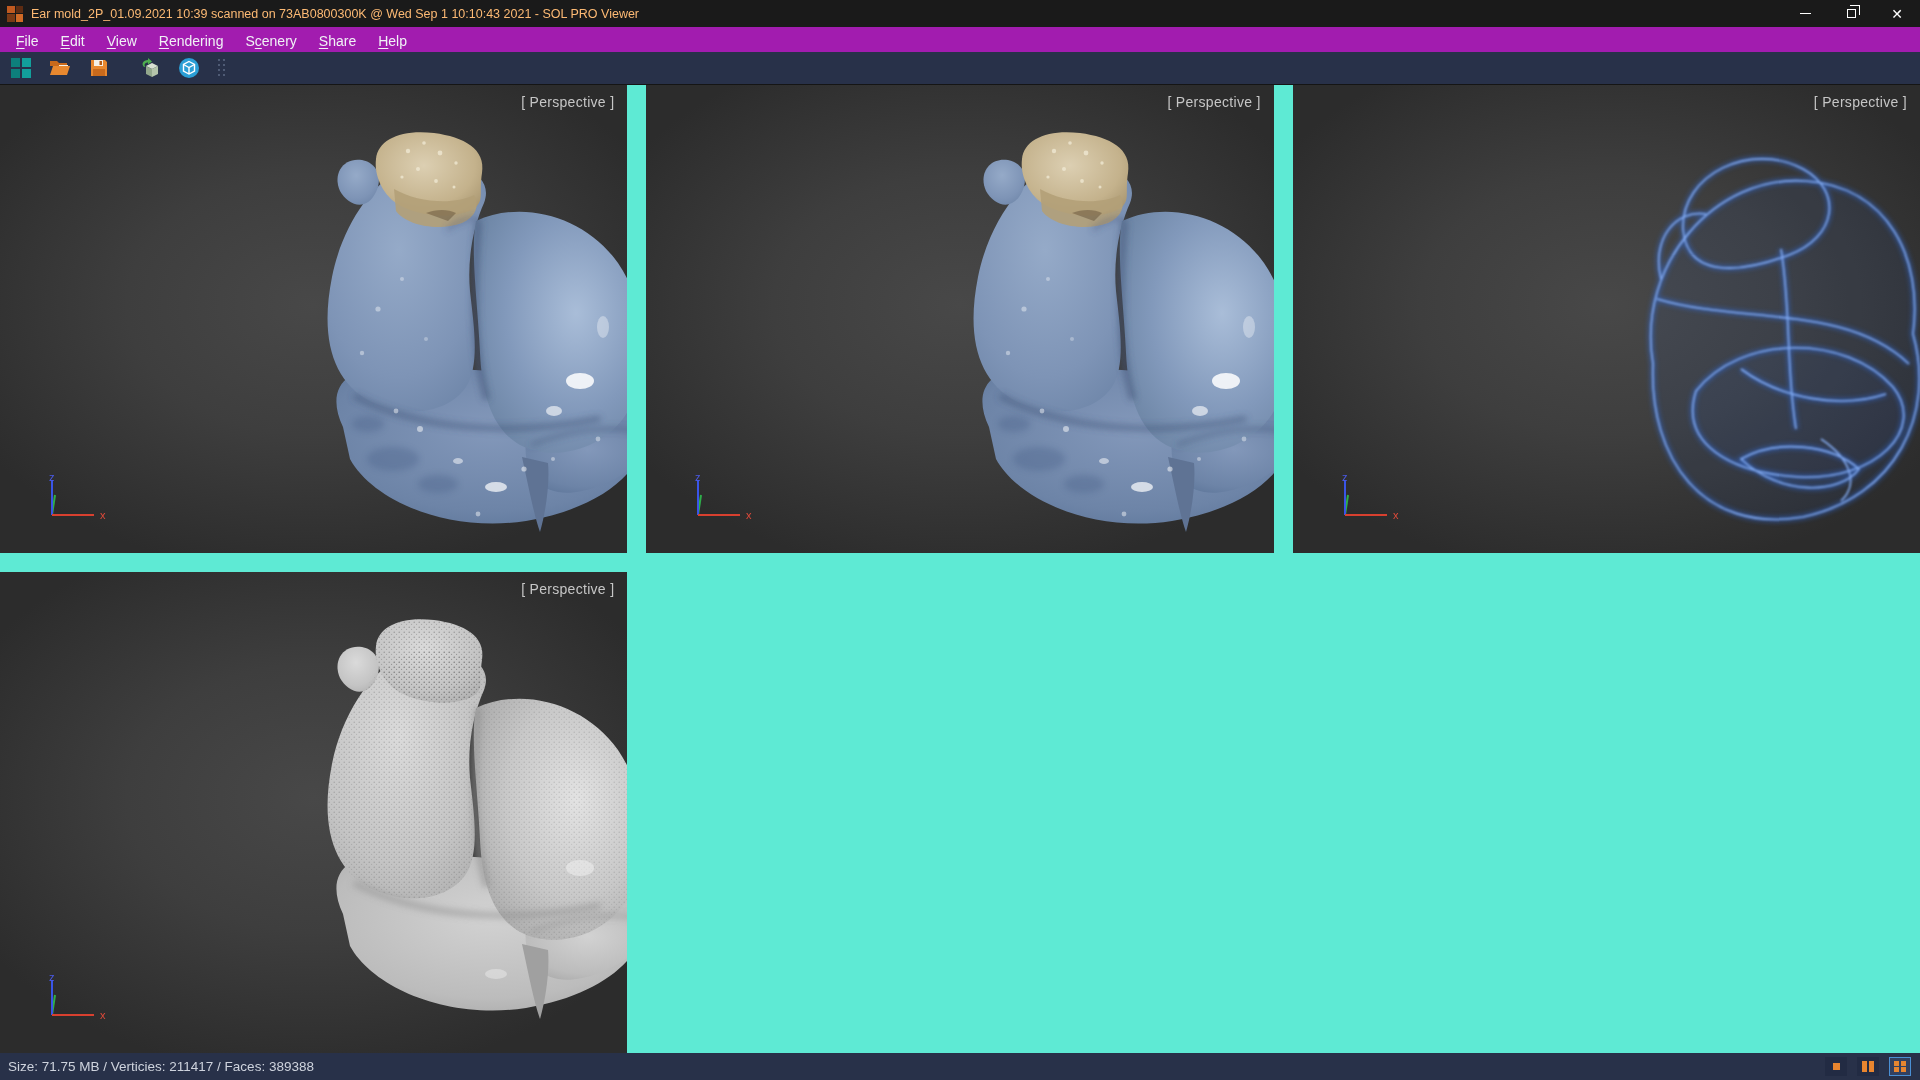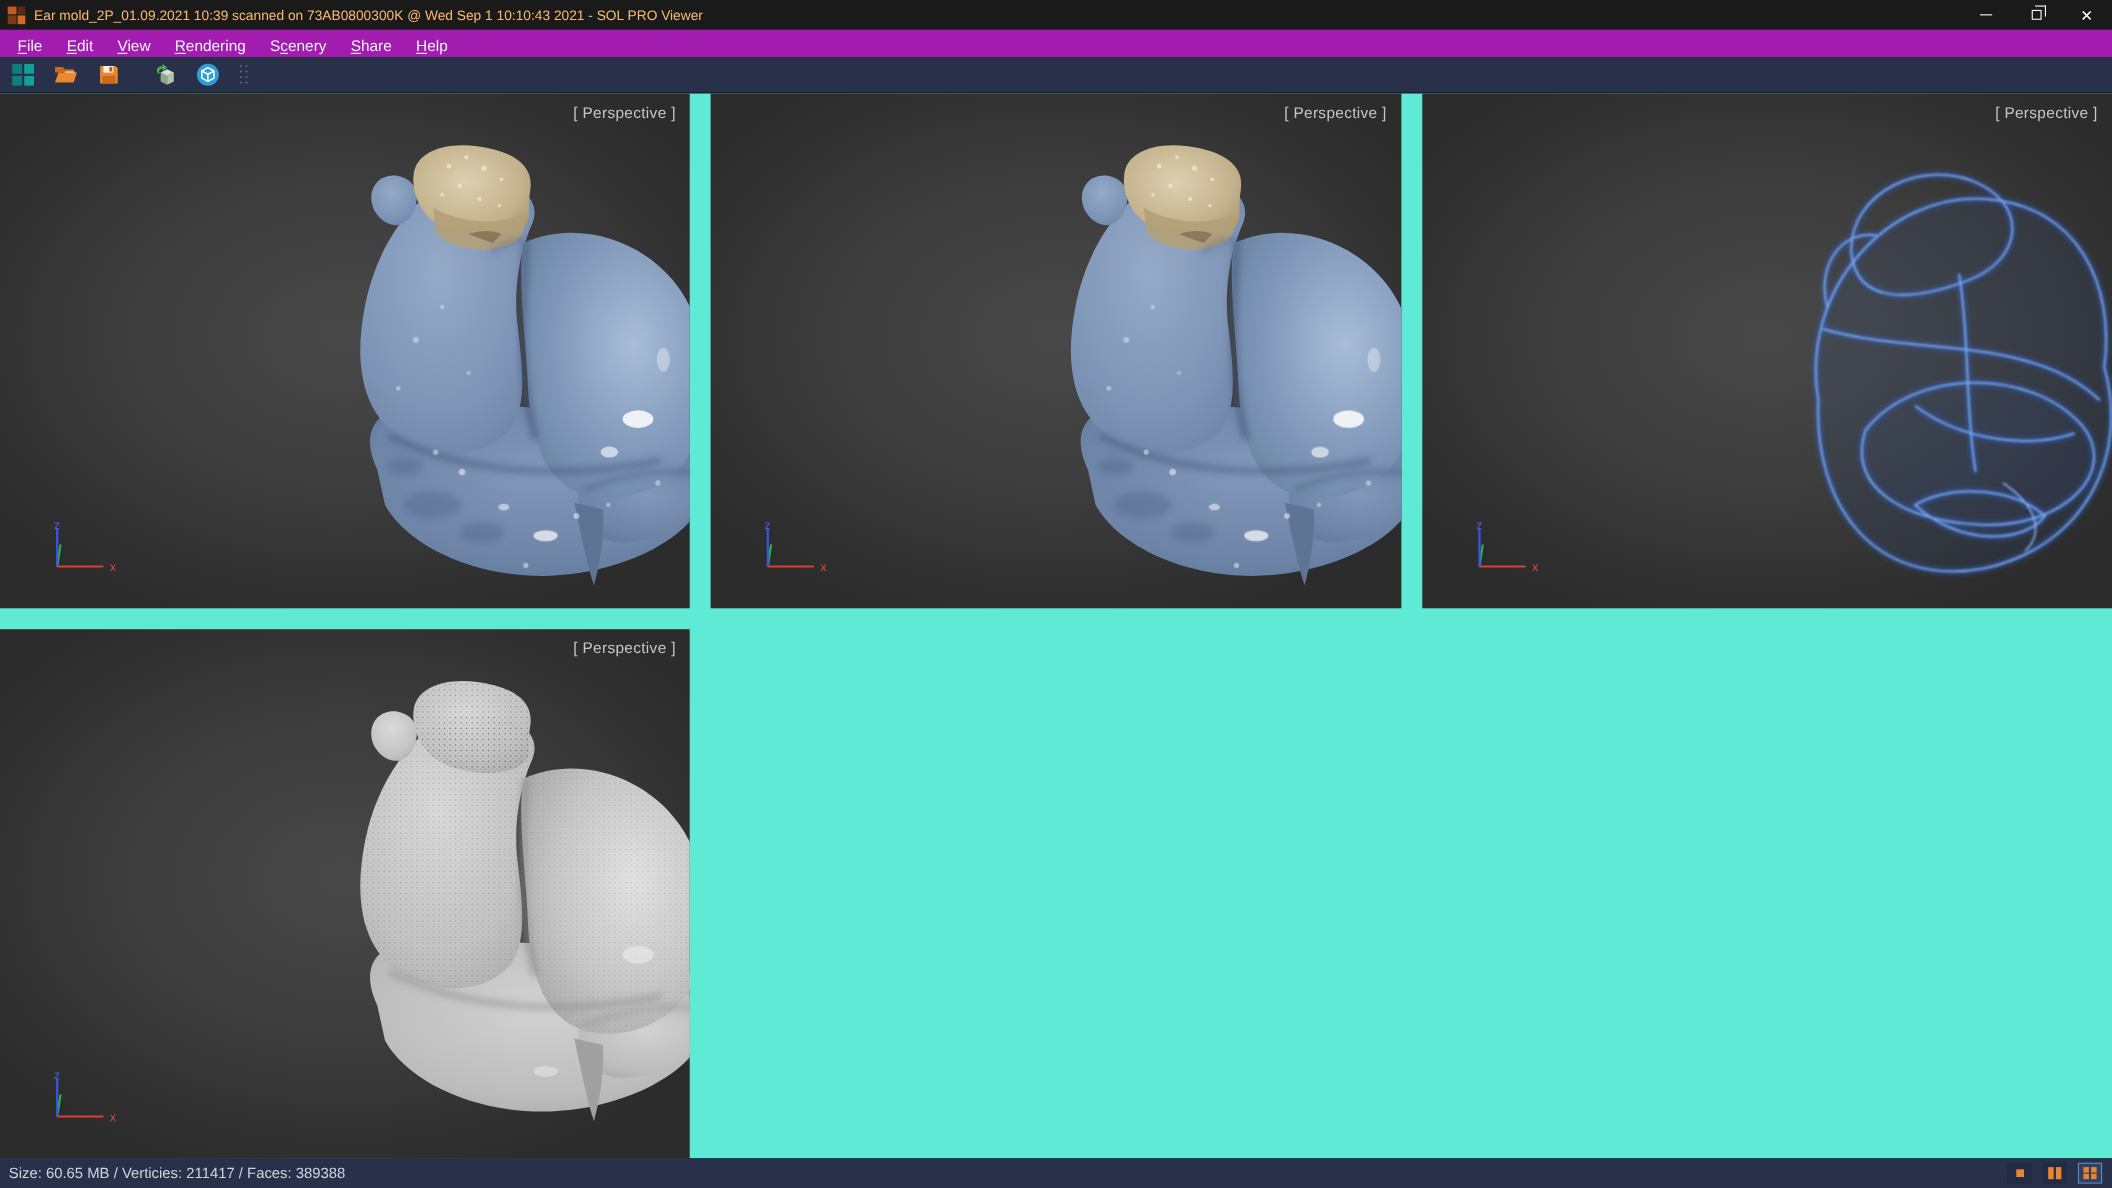--- a/index.html
+++ b/index.html
@@ -365,21 +365,21 @@
         <line x1="16" y1="42" x2="19" y2="22" stroke="#2fae4a" stroke-width="2"></line>
         <line x1="16" y1="42" x2="16" y2="7" stroke="#3a55e8" stroke-width="2"></line>
         <line x1="16" y1="42" x2="58" y2="42" stroke="#d8402f" stroke-width="2"></line>
         <text x="13" y="8" fill="#4a5ae8">z</text>
         <text x="64" y="46" fill="#e04a3a">x</text>
       </svg>
     </div>
   </div>
 
   <div class="statusbar">
-    <span class="status-text">Size: 60.65 MB / Verticies: 211417 / Faces: 389388</span>
+    <span class="status-text">Size: 71.75 MB / Verticies: 211417 / Faces: 389388</span>
     <div class="layout-btns">
       <div class="layout-btn">
           <span class="ico-single"></span>
         </div>
       <div class="layout-btn">
           <span class="ico-dual">
             <i></i>
             <i></i>
           </span>
         </div>

